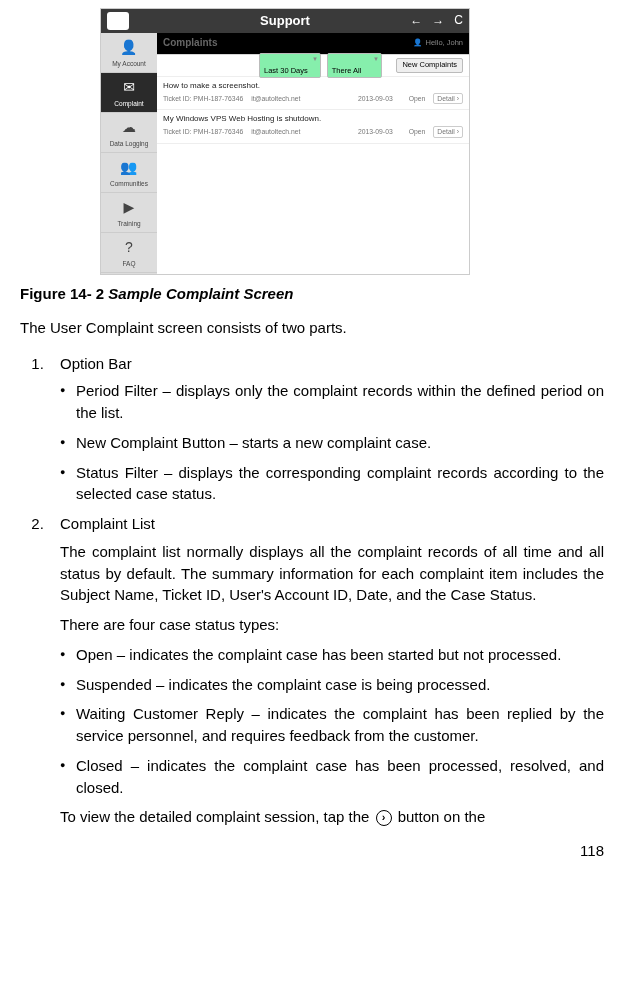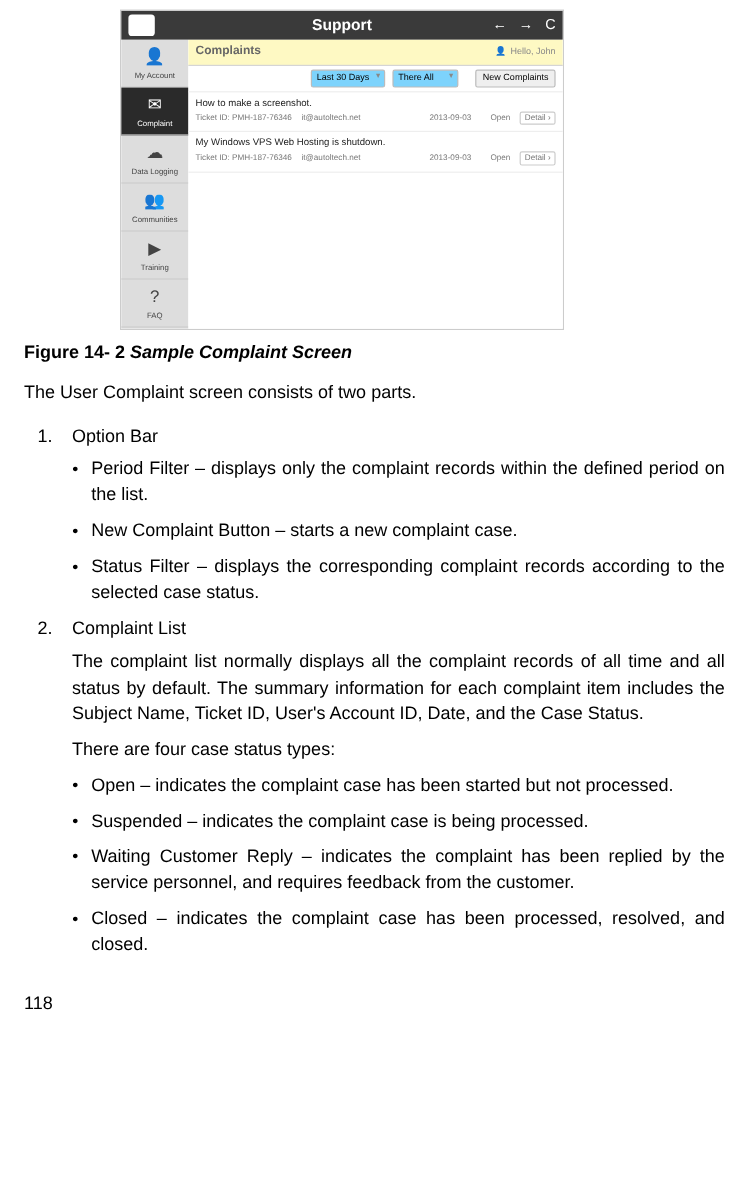--- a/index.html
+++ b/index.html
@@ -91,21 +91,21 @@
       background: #fff;
       display: flex;
       flex-direction: column;
     }
     .ss-header {
       height: 22px;
       display: flex;
       align-items: center;
       padding: 0 6px;
       border-bottom: 1px solid #d5d5d5;
-      background: #fef9c3;
+      background: #000000;
     }
     .ss-header-title {
       font-size: 10px;
       color: #666;
       font-weight: bold;
     }
     .ss-user {
       margin-left: auto;
       font-size: 7.5px;
       color: #888;
@@ -116,22 +116,22 @@
     .ss-filter-row {
       height: 22px;
       display: flex;
       align-items: center;
       gap: 6px;
       padding: 0 6px;
       border-bottom: 1px solid #eee;
     }
     .ss-select {
       border: 1px solid #bbb;
-      background: #7dd3fc;
-      padding: 1px 12px 1px 4px;
+      background: #86efac;
+      padding: 12px 12px 1px 4px;
       font-size: 7.5px;
       border-radius: 2px;
       position: relative;
       min-width: 55px;
     }
     .ss-select::after {
       content: "▾";
       position: absolute;
       right: 3px;
       top: 0;
@@ -215,22 +215,22 @@
       border: 1.5px solid #000;
       border-radius: 50%;
       align-items: center;
       justify-content: center;
       font-size: 11px;
       font-weight: bold;
       vertical-align: middle;
       margin: 0 2px;
     }
     .page-num {
-      text-align: left;
-      margin-top: 28px;
+      text-align: right;
+      margin-top: 12px;
       font-size: 15px;
     }
   </style>
 </head>
 <body>
 
 <div class="screenshot">
   <div class="titlebar">
     <div class="home-btn">
       <span>⌂</span>
@@ -331,16 +331,19 @@
   <li>
     <div class="li-title">Complaint List</div>
     <p class="para">The complaint list normally displays all the complaint records of all time and all status by default. The summary information for each complaint item includes the Subject Name, Ticket ID, User's Account ID, Date, and the Case Status.</p>
     <p class="para">There are four case status types:</p>
     <ul class="bullets">
       <li>Open – indicates the complaint case has been started but not processed.</li>
       <li>Suspended – indicates the complaint case is being processed.</li>
       <li>Waiting Customer Reply – indicates the complaint has been replied by the service personnel, and requires feedback from the customer.</li>
       <li>Closed – indicates the complaint case has been processed, resolved, and closed.</li>
     </ul>
+    <p class="para" style="text-align:justify;">
+      <span>To view the detailed complaint session, tap the </span><span class="circled">›</span><span> button on the</span>
+    </p>
   </li>
 </ol>
 
 <div class="page-num">118</div>
 
 </body></html>

